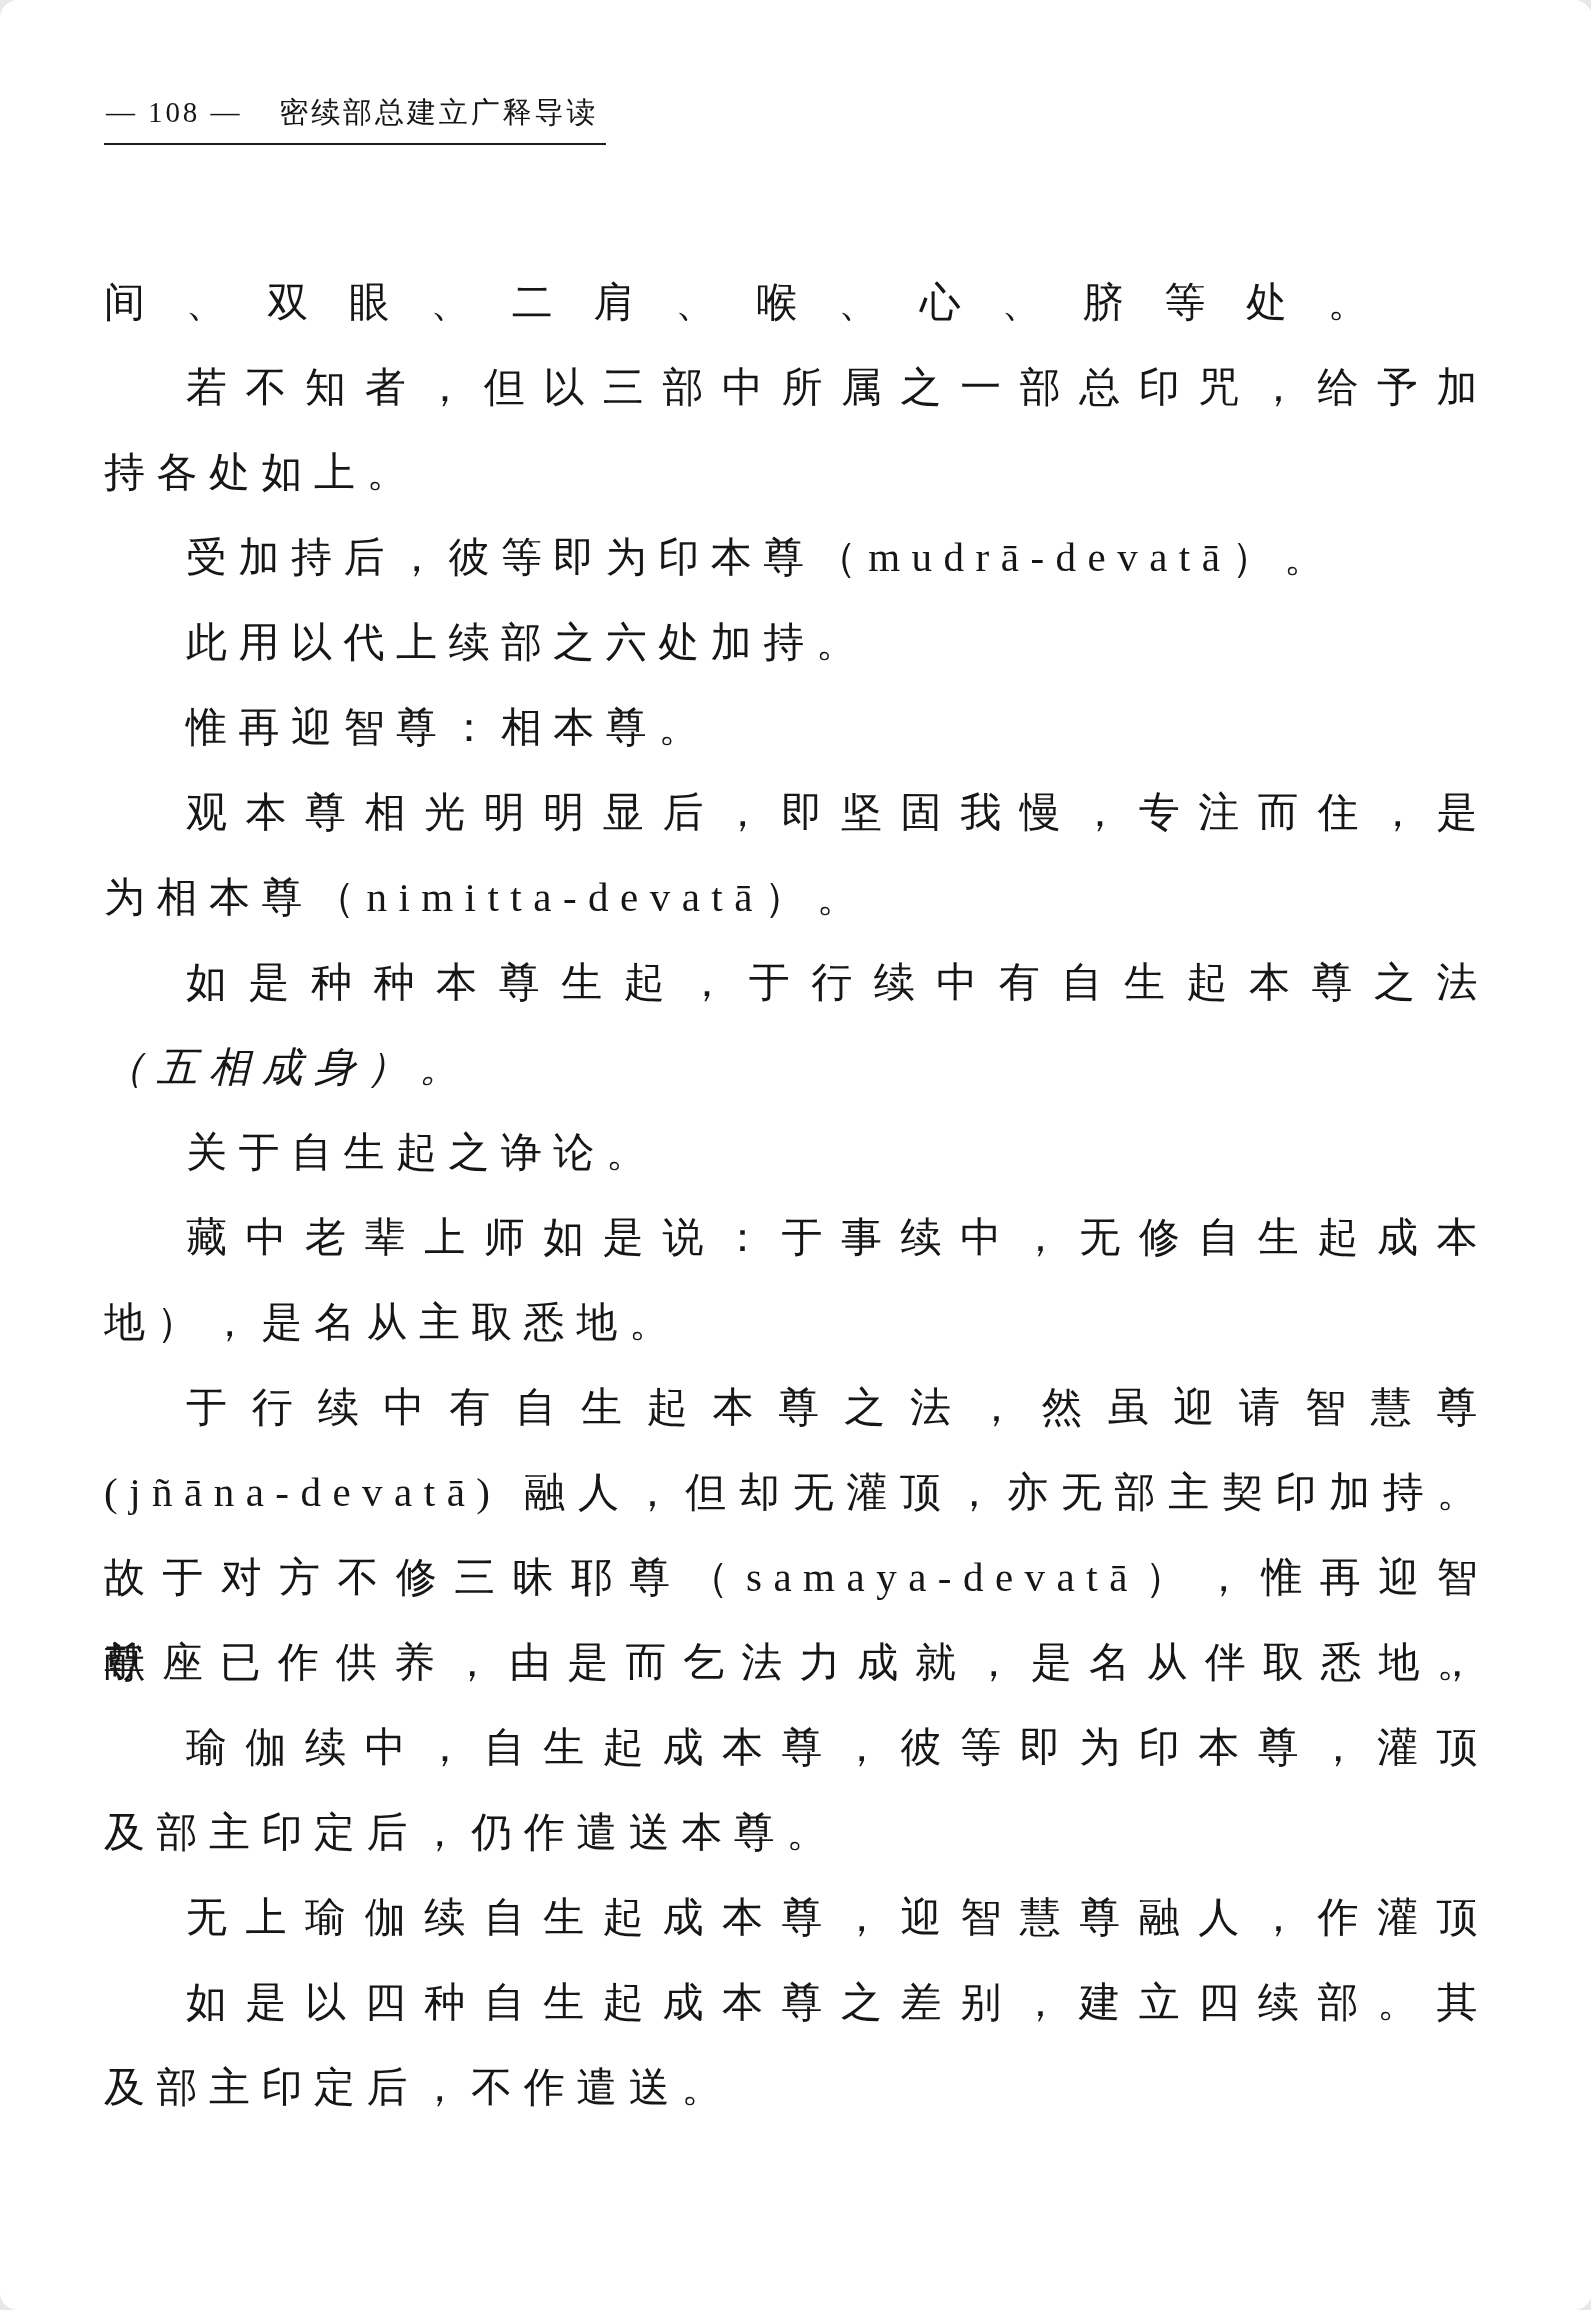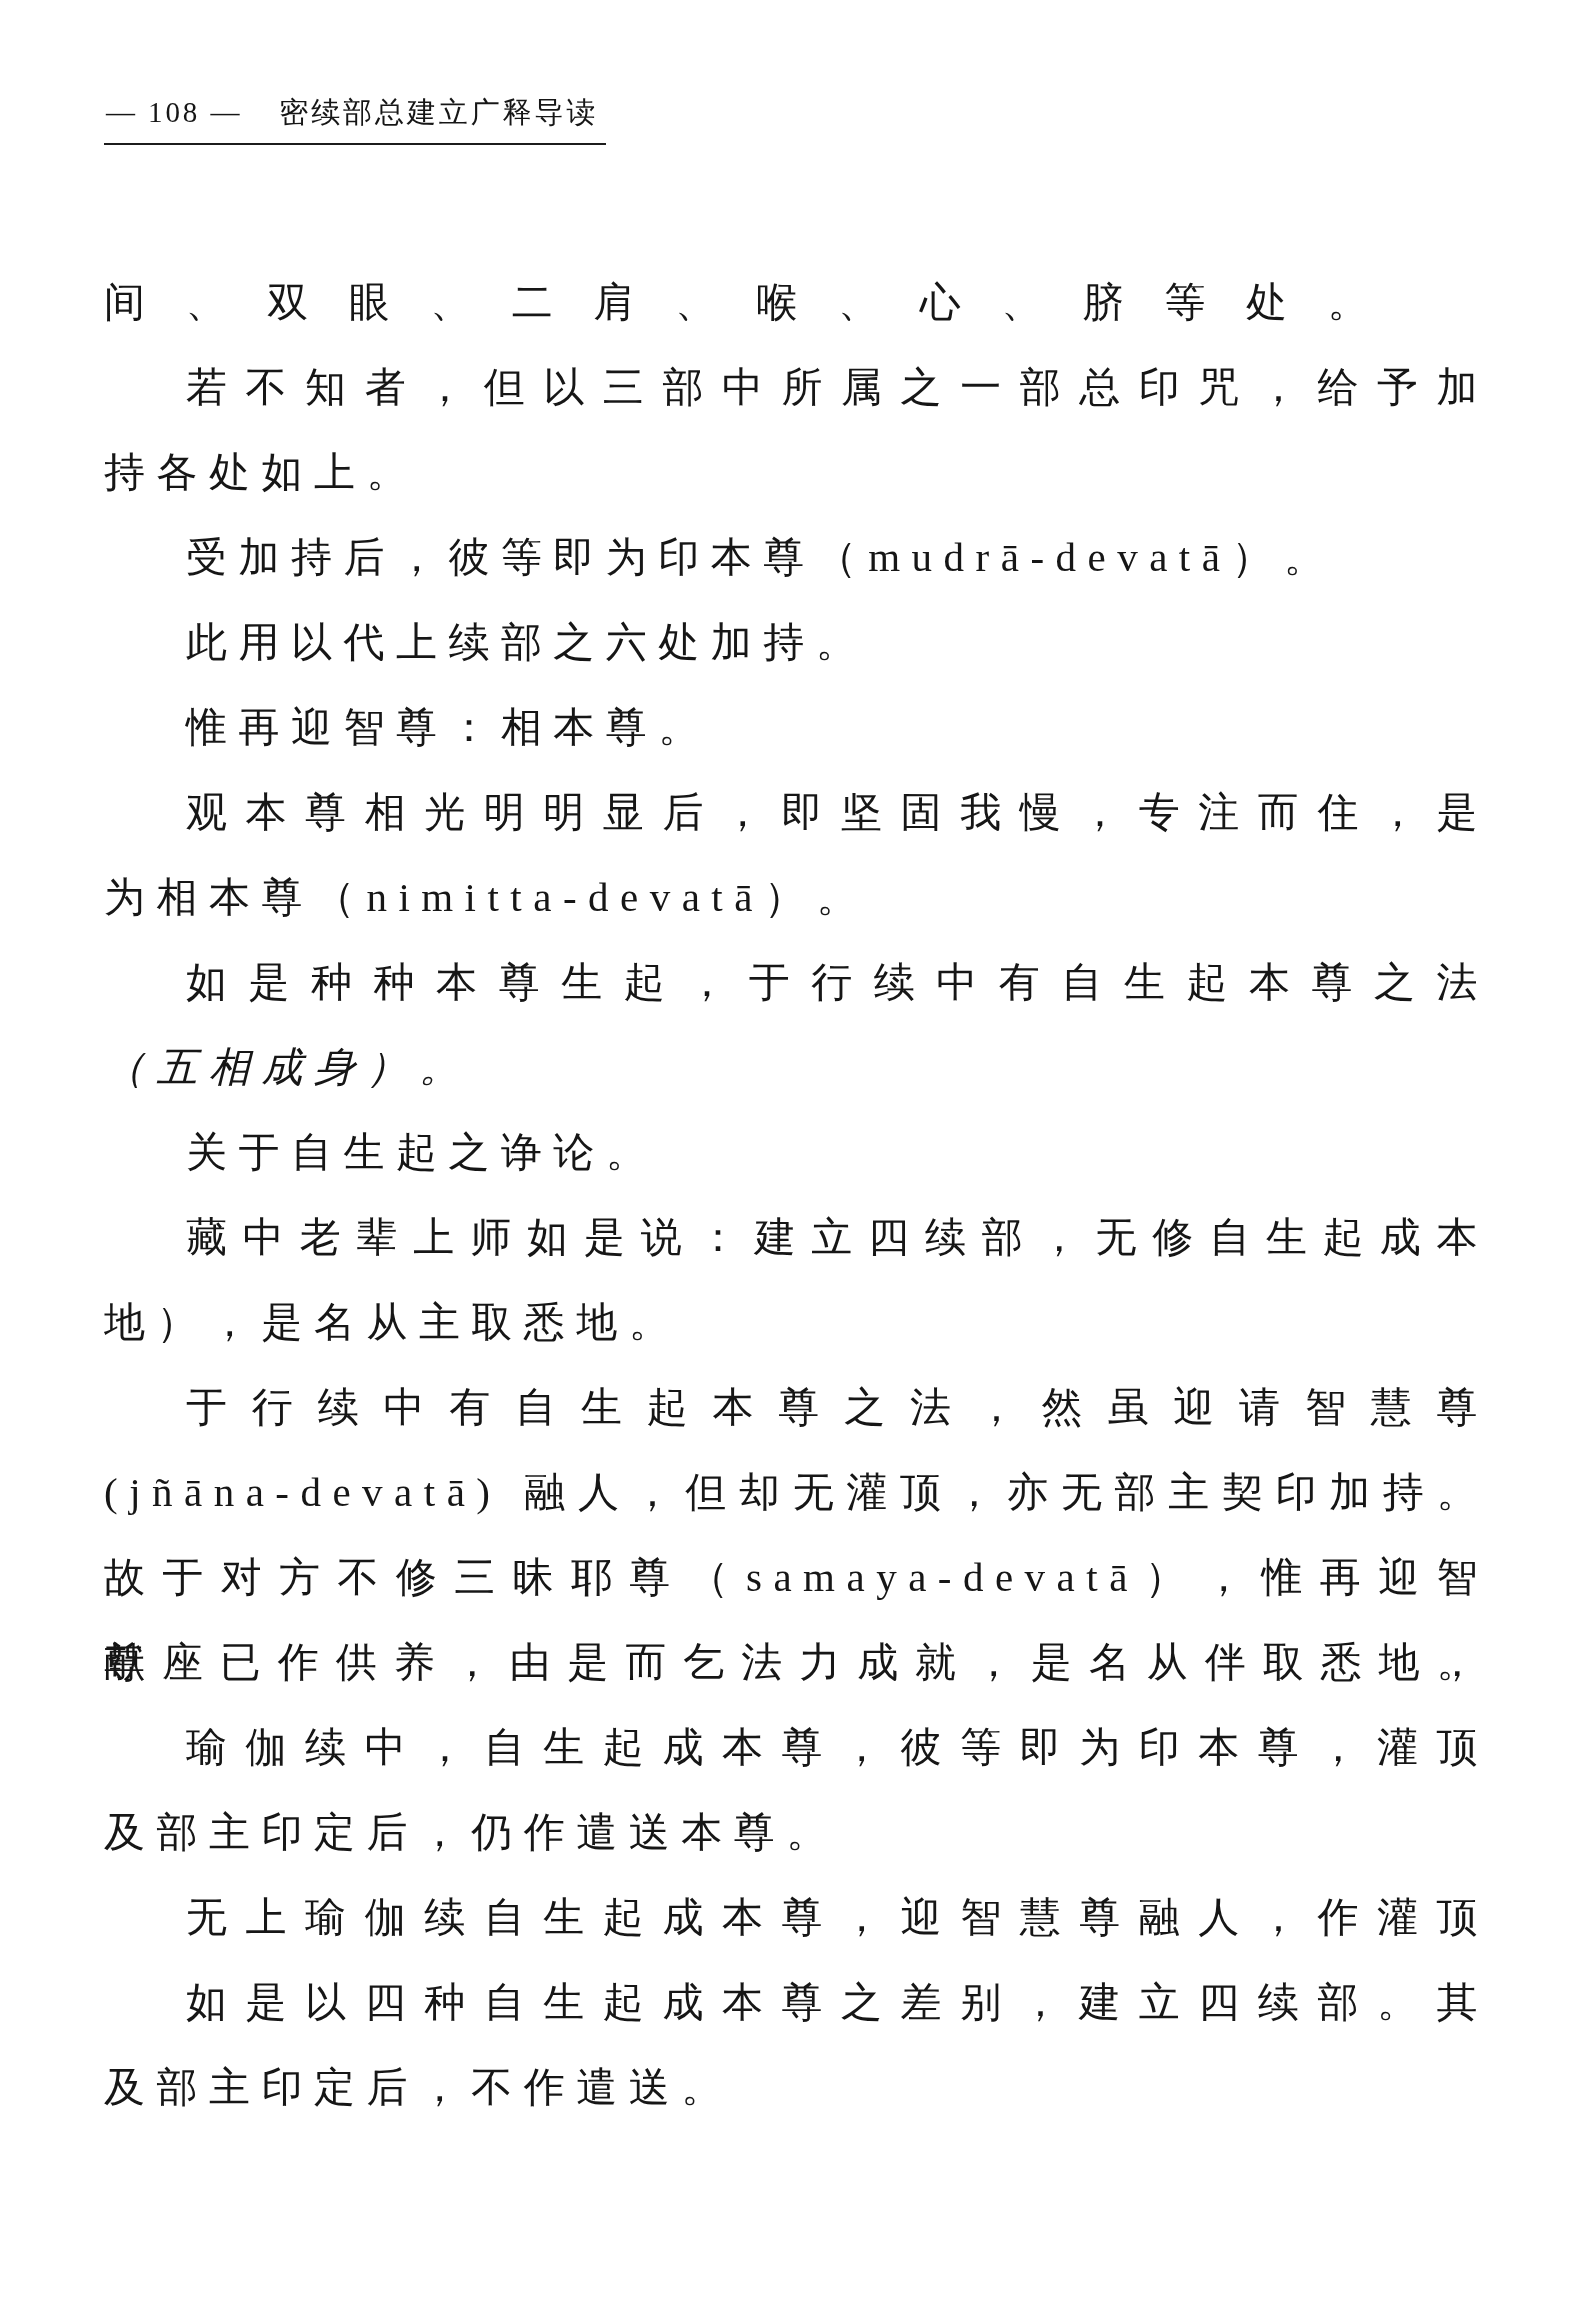--- a/index.html
+++ b/index.html
@@ -9,20 +9,21 @@
   }
   .page {
     position: relative;
     width: 1592px;
     height: 2310px;
     margin: 0 auto;
     background: #ffffff;
     overflow: hidden;
     font-family: "Liberation Serif", "DejaVu Serif", serif;
     color: #161616;
+    border-radius: 18px;
   }
   .running-header {
     display: inline-block;
     margin: 96px 0 0 104px;
     padding: 0 7.8px 13.7px 2px;
     border-bottom: 2.9px solid #1c1c1c;
     font-size: 29px;
     line-height: 33px;
     white-space: nowrap;
   }
@@ -73,21 +74,21 @@
       <div class="line indent stretch">若不知者，但以三部中所属之一部总印咒，给予加</div>
       <div class="line">持各处如上。</div>
       <div class="line indent">受加持后，彼等即为印本尊（mudrā-devatā）。</div>
       <div class="line indent">此用以代上续部之六处加持。</div>
       <div class="line indent">惟再迎智尊：相本尊。</div>
       <div class="line indent stretch">观本尊相光明明显后，即坚固我慢，专注而住，是</div>
       <div class="line">为相本尊（nimitta-devatā）。</div>
       <div class="line indent stretch">如是种种本尊生起，于行续中有自生起本尊之法</div>
       <div class="line kai">（五相成身）。</div>
       <div class="line indent">关于自生起之诤论。</div>
-      <div class="line indent stretch">藏中老辈上师如是说：建立四续部，无修自生起成本</div>
+      <div class="line indent stretch">藏中老辈上师如是说：于事续中，无修自生起成本</div>
       <div class="line">地），是名从主取悉地。</div>
       <div class="line indent stretch">于行续中有自生起本尊之法，然虽迎请智慧尊</div>
       <div class="line stretch">(jñāna-devatā) 融人，但却无灌顶，亦无部主契印加持。</div>
       <div class="line stretch">故于对方不修三昧耶尊（samaya-devatā），惟再迎智尊，</div>
       <div class="line stretch">献座已作供养，由是而乞法力成就，是名从伴取悉地。</div>
       <div class="line indent stretch">瑜伽续中，自生起成本尊，彼等即为印本尊，灌顶</div>
       <div class="line">及部主印定后，仍作遣送本尊。</div>
       <div class="line indent stretch">无上瑜伽续自生起成本尊，迎智慧尊融人，作灌顶</div>
       <div class="line indent stretch">如是以四种自生起成本尊之差别，建立四续部。其</div>
       <div class="line">及部主印定后，不作遣送。</div>

